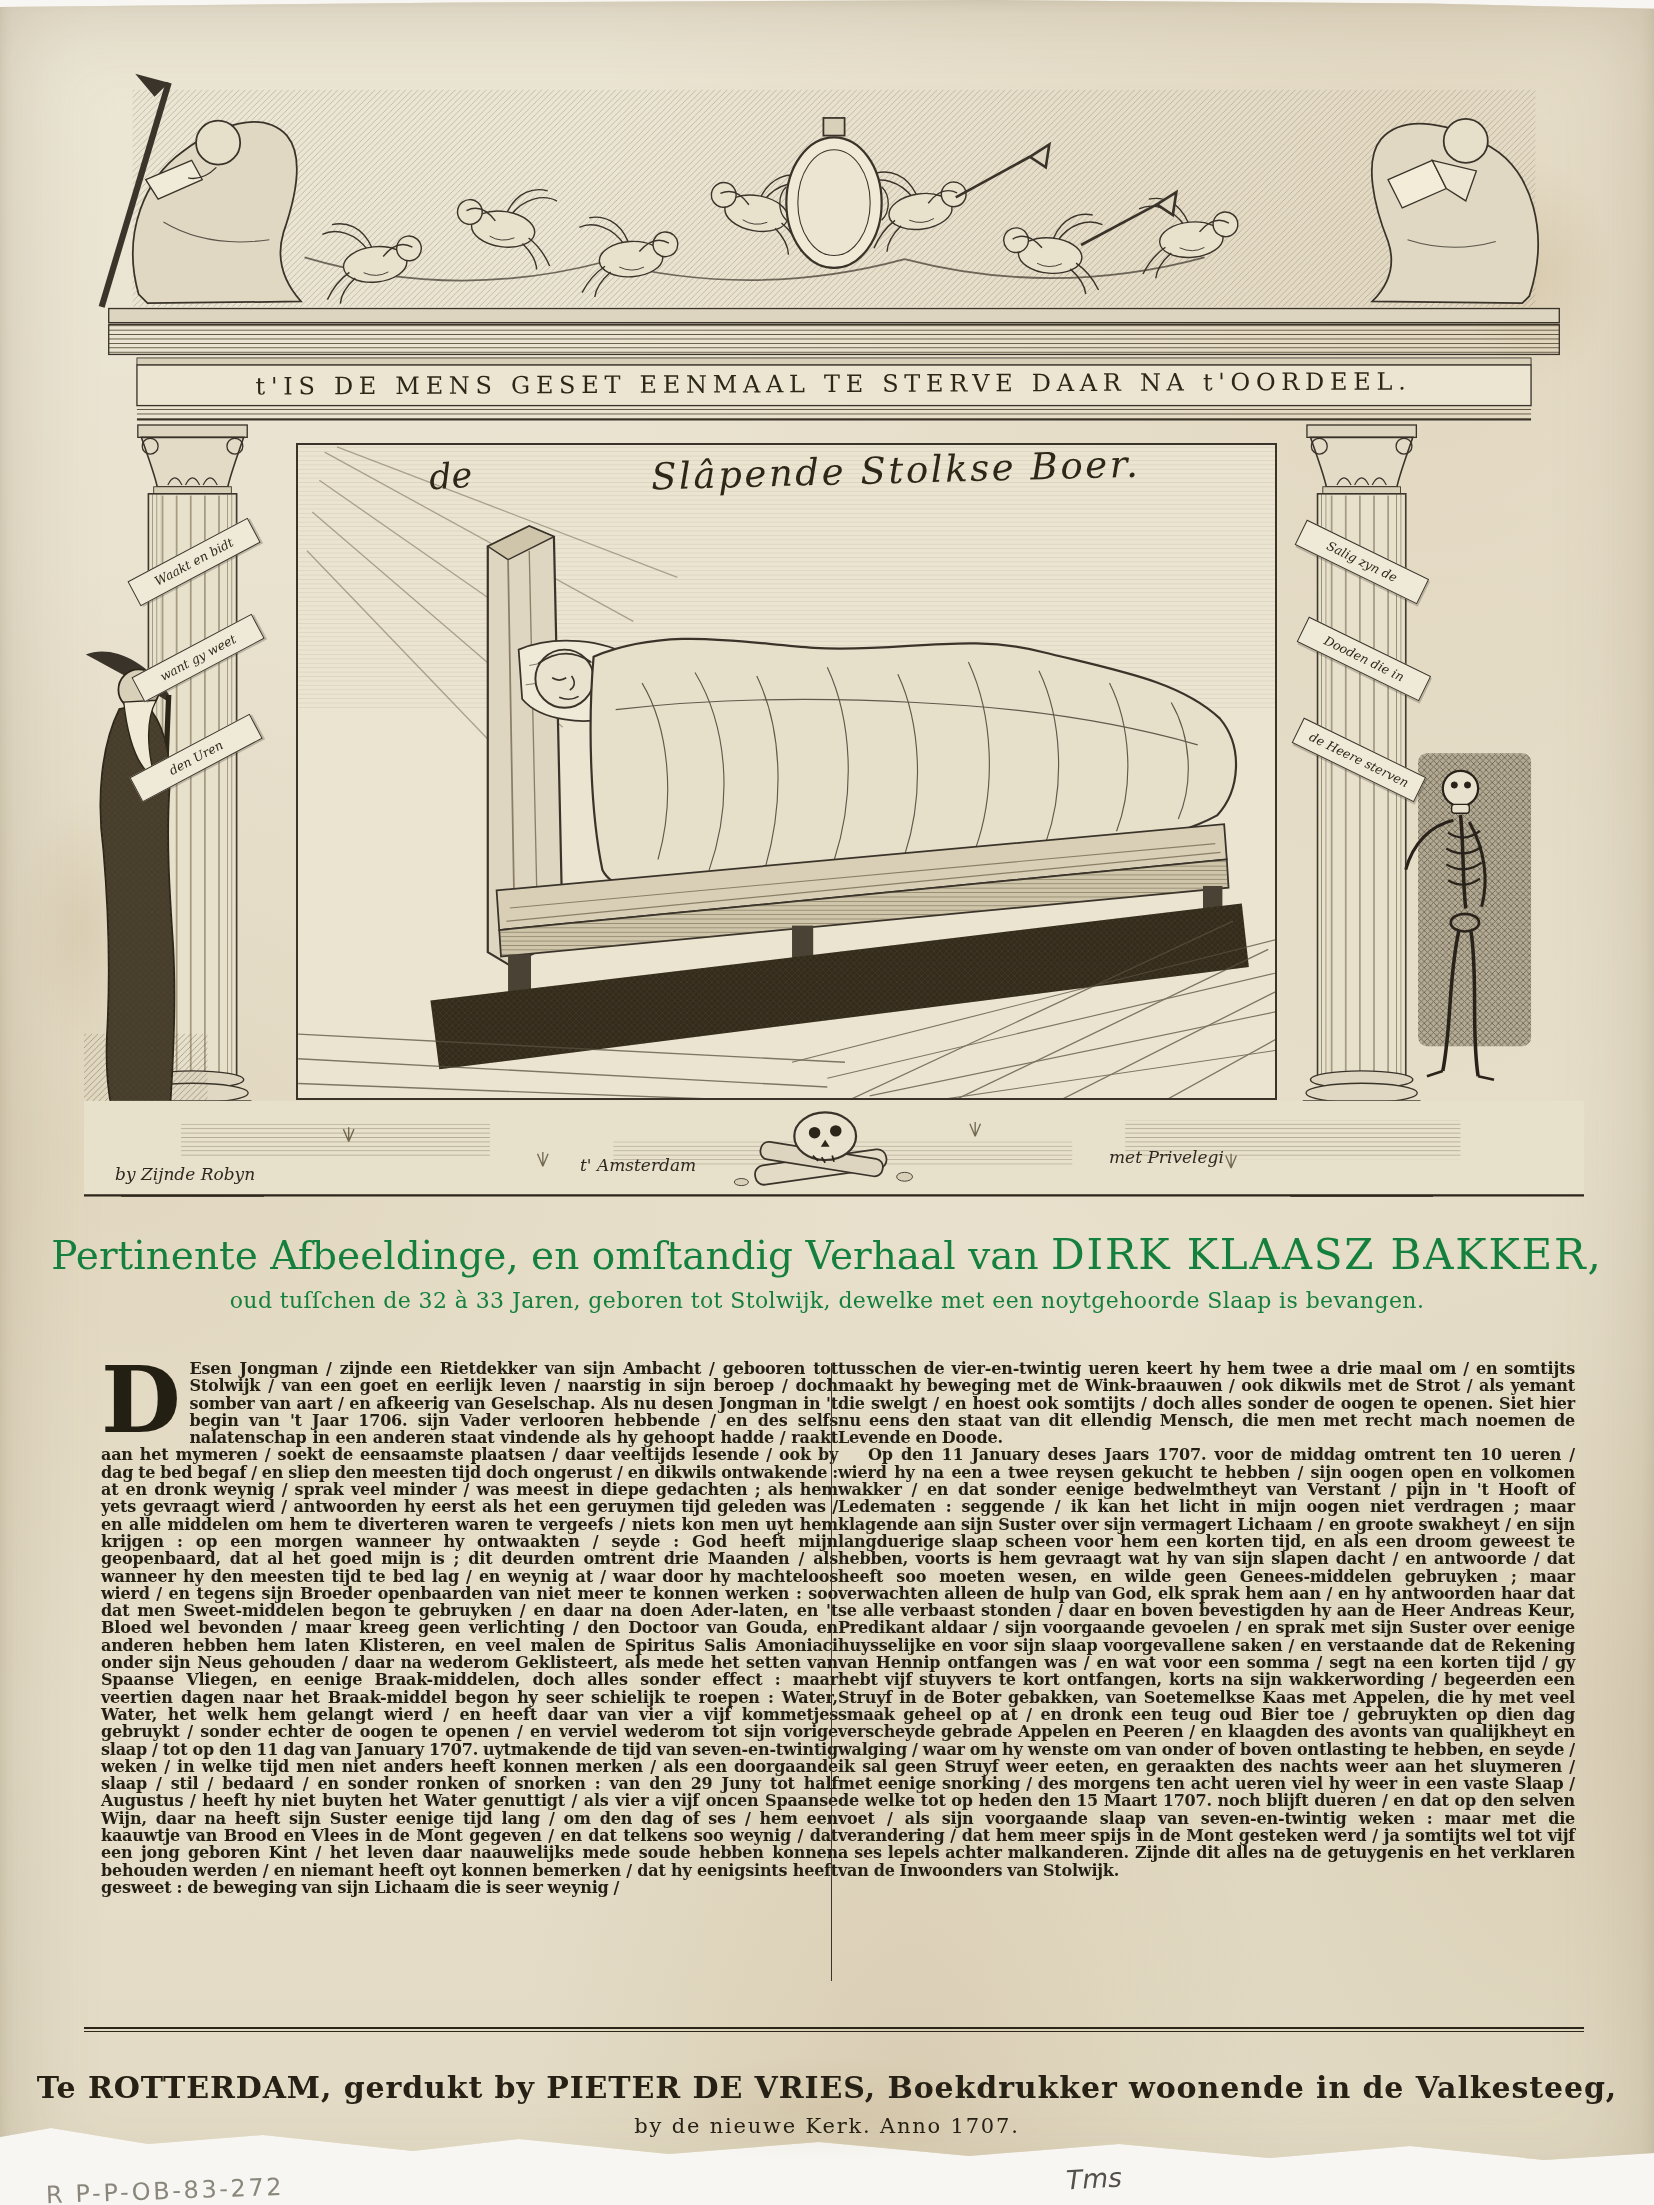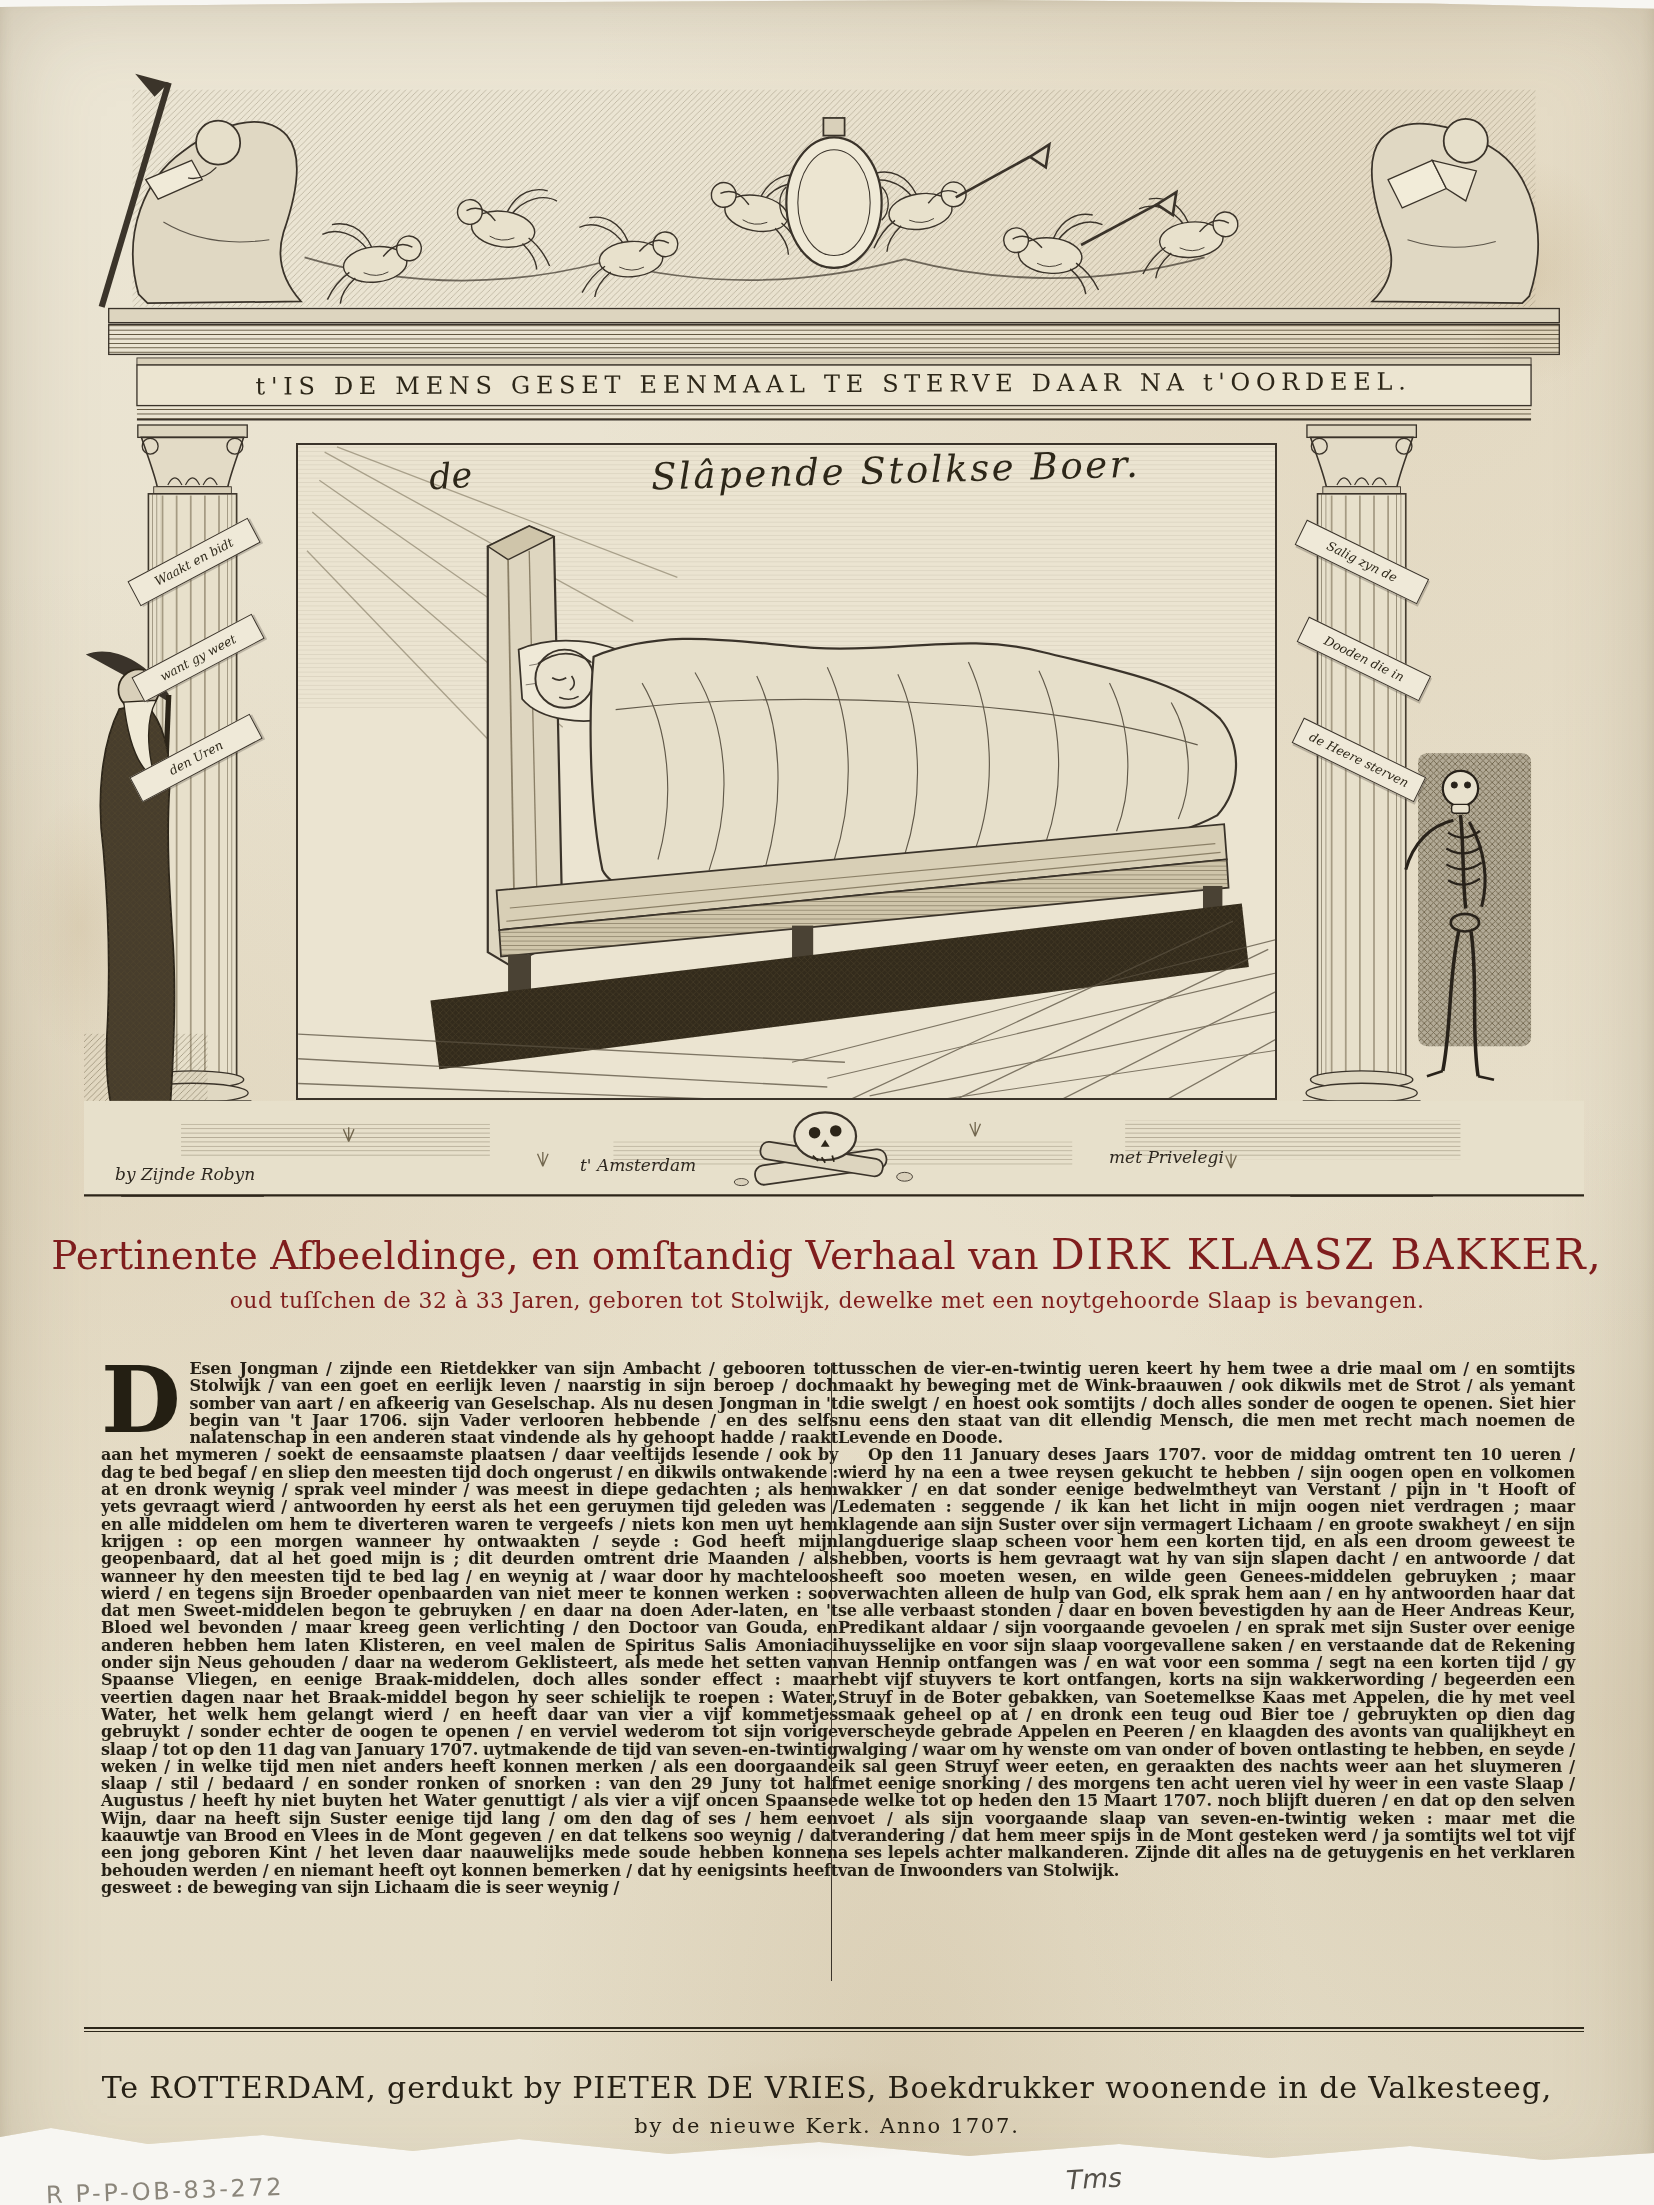--- a/index.html
+++ b/index.html
@@ -46,42 +46,42 @@
     font-size:37px;letter-spacing:2.6px;color:#2d2719;transform:rotate(-1.5deg);
   }
   .ribbon{
     position:absolute;z-index:3;width:134px;height:25.6px;background:#efe9d8;
     border:1.3px solid #3a332a;display:flex;align-items:center;justify-content:center;
     font-style:italic;font-size:12.4px;color:#2d2719;white-space:nowrap;
     box-shadow:1.8px 1.8px 0 rgba(58,51,42,.25);
   }
   .sig{position:absolute;z-index:4;font-style:italic;font-size:17px;color:#2e2820;}
   
-  .title-block{position:absolute;left:0;top:1232px;width:1654px;text-align:center;z-index:2;color:#7f1d1d;}
+  .title-block{position:absolute;left:0;top:1232px;width:1654px;text-align:center;z-index:2;color:#15803d;}
   .title-line1{font-size:39px;line-height:46px;white-space:nowrap;}
   .title-line1 .caps{font-size:42px;letter-spacing:1.8px;}
   .title-line2{font-size:22px;margin-top:8.8px;letter-spacing:0.4px;}
   .bodytext{
     position:absolute;top:1360px;width:737px;z-index:2;
     font-size:16px;line-height:17.3px;font-weight:600;text-align:justify;
     color:#241f15;letter-spacing:-0.2px;word-spacing:-0.4px;
   }
   .col-left{left:101px;}
   .col-right{left:838px;}
   .colrule{position:absolute;left:831px;top:1363px;height:618px;width:0;
     border-left:1.8px solid #3b342a;z-index:2;}
   .dropcap{
     float:left;font-size:92px;line-height:72px;padding:3.5px 8.8px 0 0;
     font-weight:bold;color:#241f13;
   }
   .para2{text-indent:30px;margin-top:0;}
   .double-rule{position:absolute;left:84px;top:2027px;width:1500px;height:5.3px;
     border-top:2.6px solid #2c2619;border-bottom:1.3px solid #2c2619;z-index:2;box-sizing:border-box;}
   .imprint{position:absolute;left:0;width:1654px;text-align:center;color:#262015;z-index:2;}
-  .imprint1{top:2070px;font-size:30px;letter-spacing:0.9px;white-space:nowrap;}
+  .imprint1{top:2070px;font-size:30px;letter-spacing:0.9px;white-space:nowrap;font-weight:bold;}
   .imprint2{top:2114px;font-size:21px;letter-spacing:1.8px;}
   .pencil{position:absolute;z-index:5;color:#8b867b;font-family:"DejaVu Sans",sans-serif;}
   .pencil-bl{left:46px;top:2177px;font-size:24px;letter-spacing:2.6px;transform:rotate(-2deg);}
   .pencil-br{left:1066px;top:2163px;font-size:26.5px;font-style:italic;transform:rotate(-3deg);color:#55514a;}
 </style>
 </head>
 <body>
 
 <div class="paper"></div>
 <div class="stain" style="left:1456px;top:159px;width:159px;height:229px;background:radial-gradient(ellipse,rgba(150,115,60,.14),transparent 70%);"></div>

